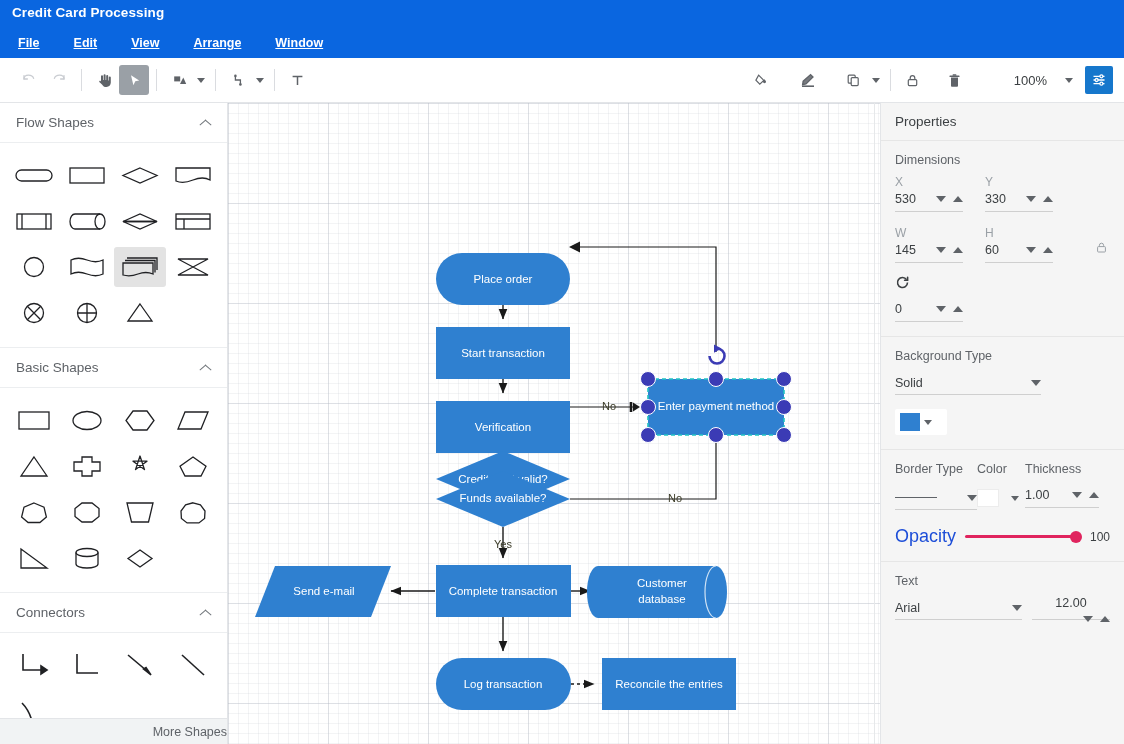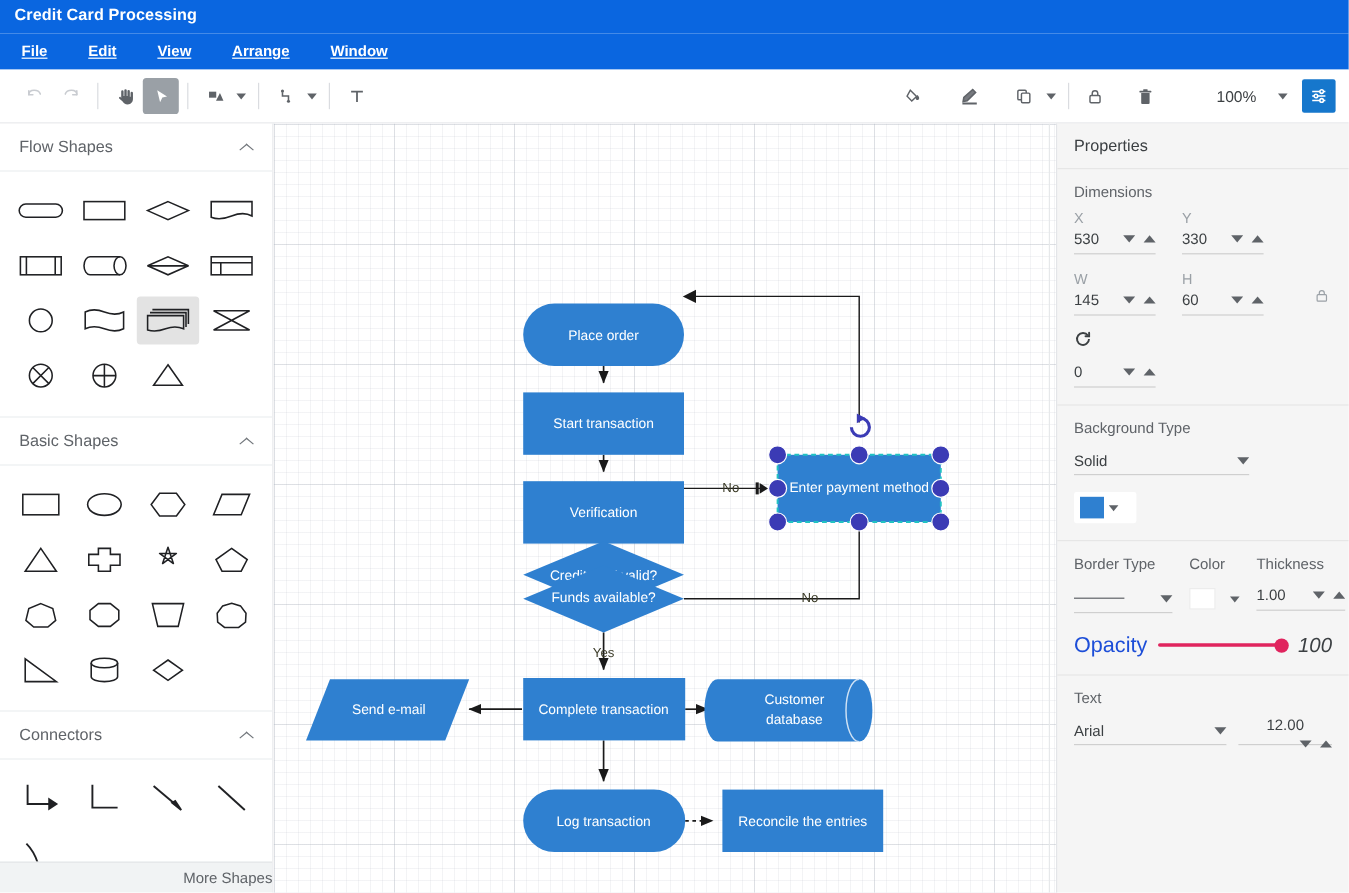--- a/index.html
+++ b/index.html
@@ -158,28 +158,28 @@
     display:flex; align-items:center; border-bottom:1px solid #cfcfcf;
     height:24px; width:146px; cursor:default;
   }
   .select-line .sv { font-size:12.5px; color:#3c4043; }
   .select-line .sc { margin-left:auto; }
   .swatch-wrap {
     margin-top:14px; width:52px; height:26px; background:#fff; border-radius:2px;
     display:flex; align-items:center; gap:4px; padding-left:5px; cursor:default;
   }
   .swatch { width:20px;height:18px; background:#2f80d0; }
-  .bt-grid { display:flex; gap:14px; }
+  .bt-grid { display:flex; }
   .bt-col .p-lab { margin-bottom:10px; }
   .line-sample { width:42px; height:1.6px; background:#5f6368; }
   .opa-row { display:flex; align-items:center; gap:9px; margin-top:16px; }
   .opa-lab { font-size:18px; color:#1d4ed8; }
   .opa-track { position:relative; flex:1 1 auto; height:3px; background:#e0245e; border-radius:2px; }
   .opa-knob { position:absolute; right:-1px; top:-4.5px; width:12px;height:12px;border-radius:50%;background:#e0245e; cursor:default;}
-  .opa-val { font-size:17px; color:#3c4043;font-style:italic; }
+  .opa-val { font-size:12px; color:#3c4043; }
   .font-row { display:flex; align-items:flex-end; gap:10px; }
   .font-name { flex:1 1 auto; display:flex; align-items:center; border-bottom:1px solid #cfcfcf; height:24px; }
   .font-name .fv { font-size:12.5px; color:#3c4043; }
   .font-size { width:78px; display:flex; align-items:center; gap:6px; border-bottom:1px solid #cfcfcf; height:24px;flex-direction:column; }
   .font-size .fv { font-size:12.5px; color:#3c4043; }
 </style>
 </head>
 <body>
 
 <div id="app">

